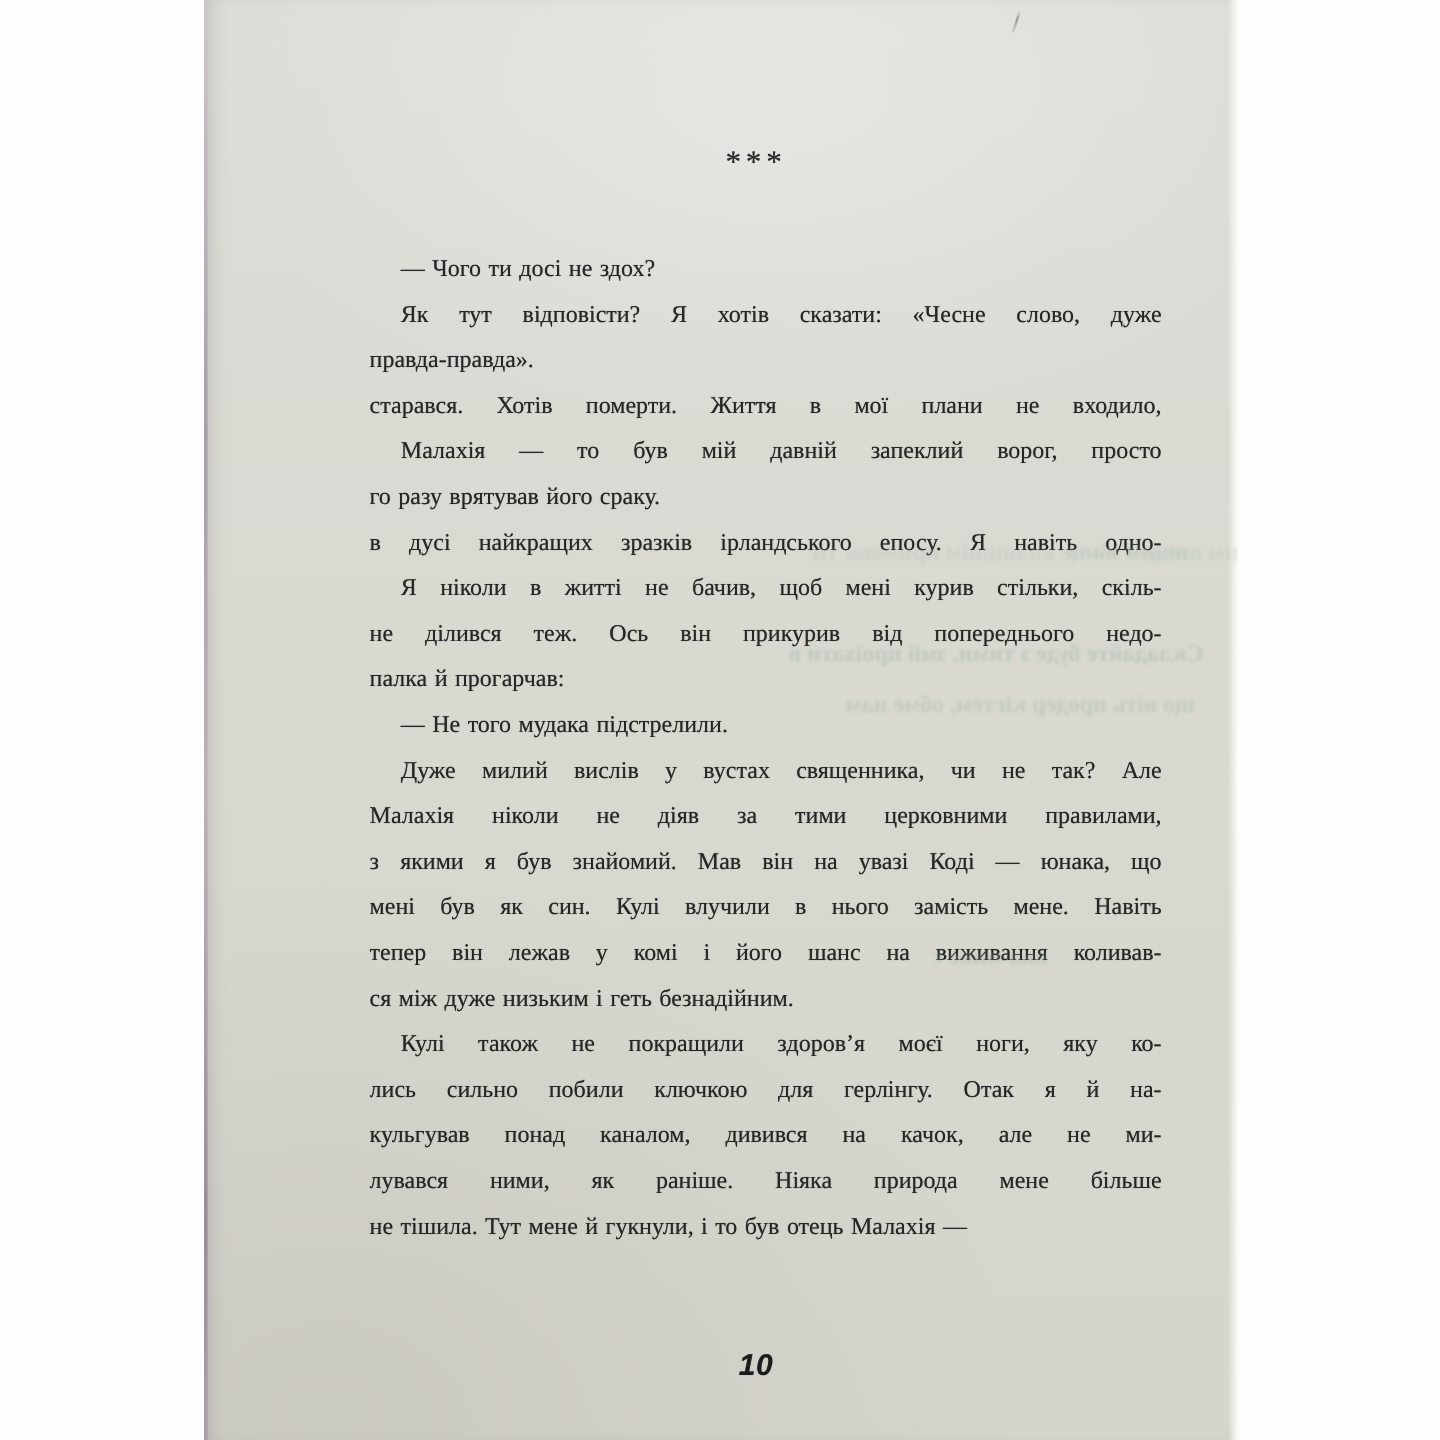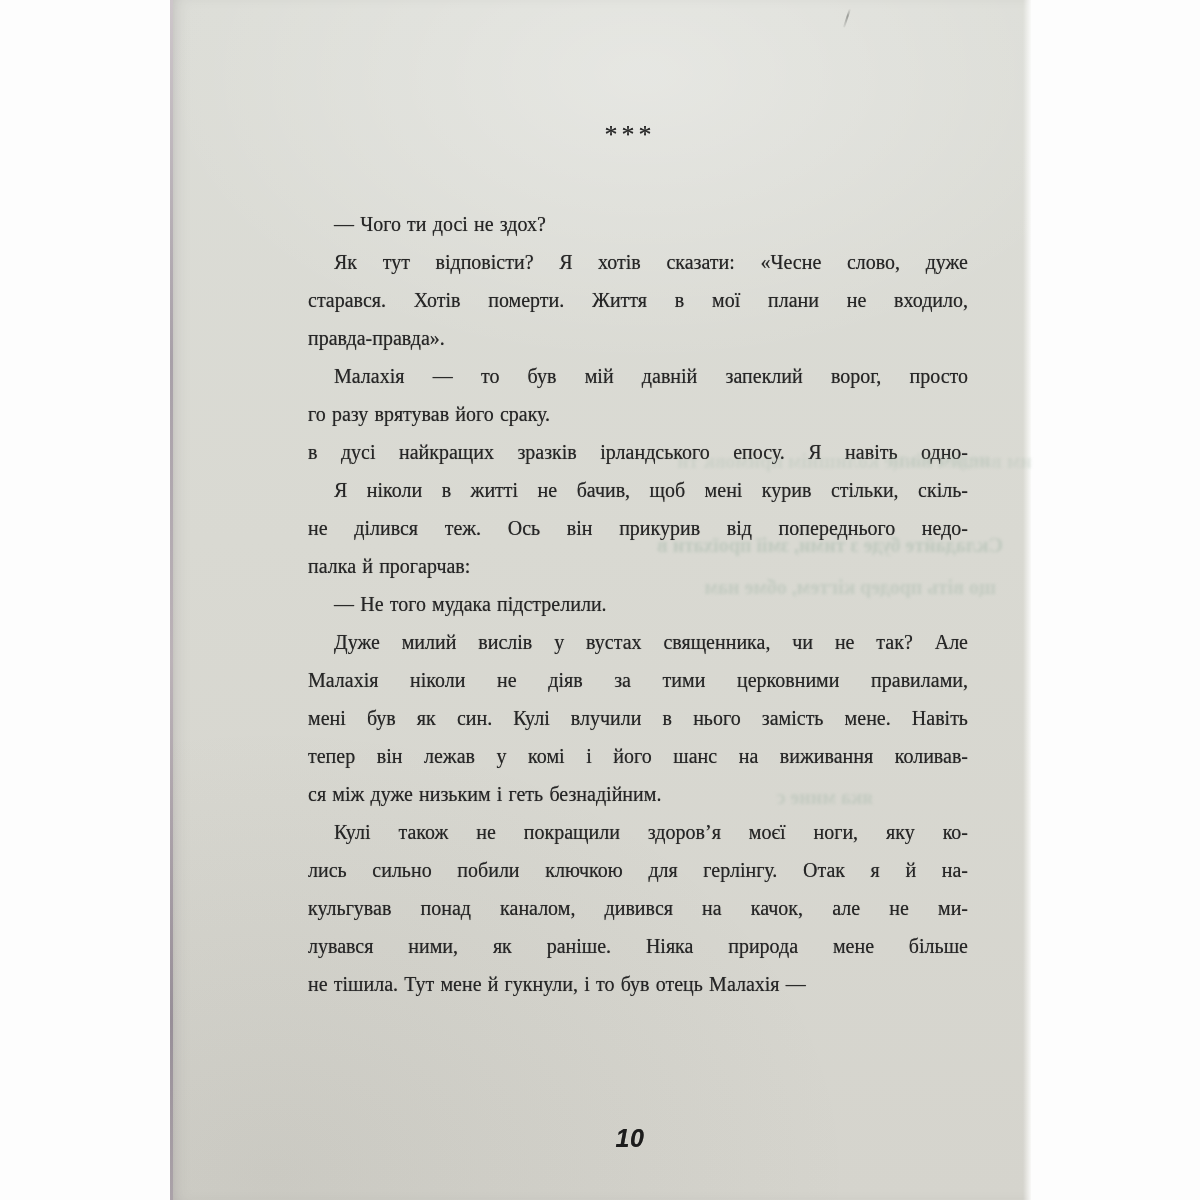--- a/index.html
+++ b/index.html
@@ -86,31 +86,32 @@
   <div class="page">
     <div class="page-edge-left"></div>
     <div class="page-edge-right"></div>
     <div class="pen-mark"></div>
 
     <div class="separator">***</div>
 
     <div class="text-block" id="text-block">
         <div class="text-line indent last">— Чого ти досі не здох?</div>
         <div class="text-line indent">Як тут відповісти? Я хотів сказати: «Чесне слово, дуже</div>
+        <div class="text-line last">правда-правда».</div>
         <div class="text-line">старався. Хотів померти. Життя в мої плани не входило,</div>
-        <div class="text-line last">правда-правда».</div>
         <div class="text-line indent">Малахія — то був мій давній запеклий ворог, просто</div>
         <div class="text-line last">го разу врятував його сраку.</div>
         <div class="text-line">в дусі найкращих зразків ірландського епосу. Я навіть одно-</div>
         <div class="text-line indent">Я ніколи в житті не бачив, щоб мені курив стільки, скіль-</div>
         <div class="text-line">не ділився теж. Ось він прикурив від попереднього недо-</div>
         <div class="text-line last">палка й прогарчав:</div>
         <div class="text-line indent last">— Не того мудака підстрелили.</div>
         <div class="text-line indent">Дуже милий вислів у вустах священника, чи не так? Але</div>
         <div class="text-line">Малахія ніколи не діяв за тими церковними правилами,</div>
+        <div class="text-line">з якими я був знайомий. Мав він на увазі Коді — юнака, що</div>
         <div class="text-line">мені був як син. Кулі влучили в нього замість мене. Навіть</div>
         <div class="text-line">тепер він лежав у комі і його шанс на виживання коливав-</div>
         <div class="text-line last">ся між дуже низьким і геть безнадійним.</div>
         <div class="text-line indent">Кулі також не покращили здоров’я моєї ноги, яку ко-</div>
         <div class="text-line">лись сильно побили ключкою для герлінгу. Отак я й на-</div>
         <div class="text-line">кульгував понад каналом, дивився на качок, але не ми-</div>
         <div class="text-line">лувався ними, як раніше. Ніяка природа мене більше</div>
         <div class="text-line last">не тішила. Тут мене й гукнули, і то був отець Малахія —</div>
       </div>
 

